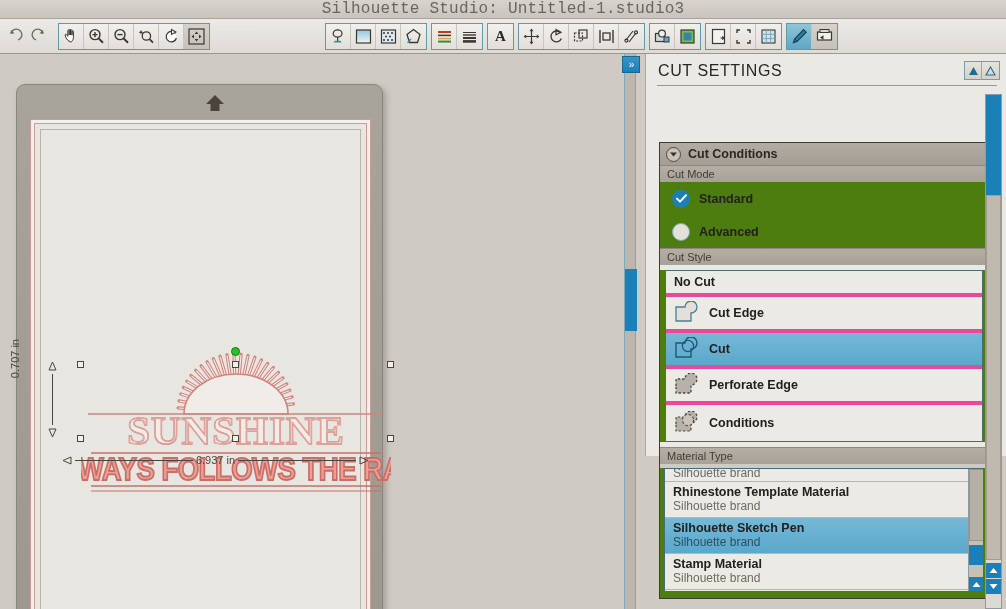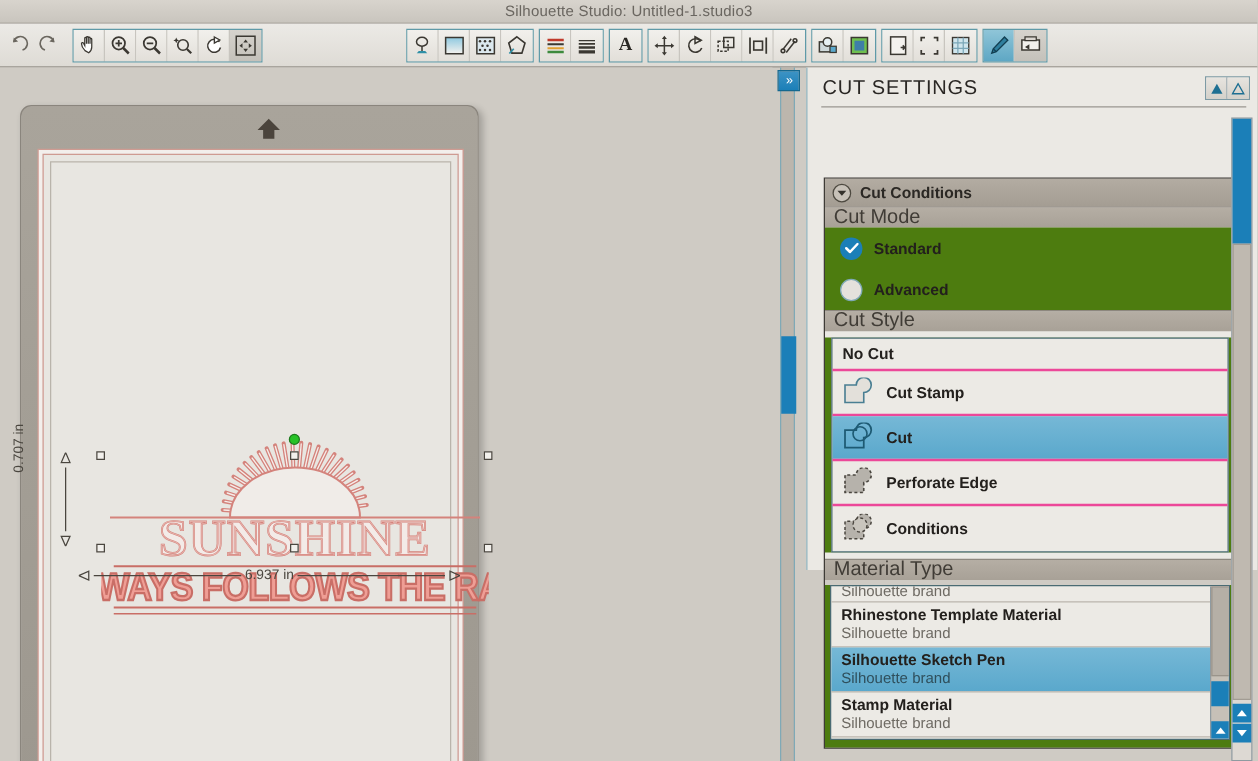--- a/index.html
+++ b/index.html
@@ -12,21 +12,21 @@
   #app { position: relative; width: 1006px; height: 609px; }
 
   
   .titlebar {
     position: absolute; left: 0; top: 0; width: 1006px; height: 19px;
     background: linear-gradient(#d8d4cd, #c9c5be);
     border-bottom: 1px solid #a9a59e;
     display: flex; align-items: center; justify-content: center;
   }
   .titlebar .title {
-    font-size: 12px; color: #6a6660; letter-spacing: .2px;
+    font-size: 16px; color: #6a6660; letter-spacing: .2px; font-family: Liberation Mono, monospace;
   }
 
   
   .toolbar {
     position: absolute; left: 0; top: 19px; width: 1006px; height: 35px;
     background: linear-gradient(#eceae6, #dedbd5);
     border-bottom: 1px solid #9c9890;
     display: flex; align-items: center;
   }
   .tgroup {
@@ -177,39 +177,39 @@
     width: 15px; height: 15px; border-radius: 50%;
     border: 1px solid #4d4940; background: #c7c1b8;
     display: flex; align-items: center; justify-content: center;
   }
   .sec-head .sec-title { font-size: 12.5px; font-weight: bold; color: #2b2824; }
 
   .sub-head {
     height: 17px; background: linear-gradient(#b5aea4,#a8a197);
     display: flex; align-items: center; padding-left: 7px;
     border-top: 1px solid #8d877e;
-    font-size: 16px; color: #403c36;
+    font-size: 11px; color: #403c36;
   }
   .sec-body { background: #4d7c0f; }
 
   .radio-row {
     height: 33px; display: flex; align-items: center; gap: 9px; padding-left: 12px;
   }
   .radio {
     width: 18px; height: 18px; border-radius: 50%;
     display: flex; align-items: center; justify-content: center;
   }
   .radio.on { background: #1b7fb8; color: #fff; }
   .radio.off { background: #e4e1dc; border: 1px solid #7fa9b6; }
   .radio-label { font-size: 12.5px; font-weight: bold; color: #23201d; }
 
   .style-list { border: 1px solid #4a6b73; margin: 5px; background: #eceae5; }
   .style-item {
     height: 36px; display: flex; align-items: center; gap: 9px; padding-left: 8px;
-    border-bottom: 2px solid #ec4899;
+    border-bottom: 4px solid #ec4899;
     font-size: 12.5px; font-weight: bold; color: #23201d;
   }
   .style-item:last-child { border-bottom: none; }
   .style-item.sel { background: linear-gradient(#76b8d6,#5aa8cc); }
   .style-item.nocut { height: 26px; }
 
   .mat-list-wrap {
     position: relative; margin: 4px; border: 1px solid #4a6b73;
     height: 124px; overflow: hidden; background: #eceae5;
   }
@@ -707,21 +707,21 @@
           <div class="style-item nocut">
             <span>No Cut</span>
           </div>
 
           <div class="style-item">
             <span>
               <svg width="26" height="22" viewBox="0 0 26 22">
                   <path d="M2 13 V6 H11 A6 6 0 1 1 17 12 V20 H2 Z" fill="#e3e0da" stroke="#4a7f93" stroke-width="1.3"></path>
                 </svg>
             </span>
-            <span>Cut Stamp</span>
+            <span>Cut Edge</span>
           </div>
 
           <div class="style-item sel">
             <span>
               <svg width="26" height="22" viewBox="0 0 26 22">
                   <path d="M2 13 V6 H11 A6 6 0 1 1 17 12 V20 H2 Z" fill="none" stroke="#1d5a73" stroke-width="1.4"></path>
                   <circle cx="14" cy="9" r="5.6" fill="none" stroke="#1d5a73" stroke-width="1.3"></circle>
                 </svg>
             </span>
             <span>Cut</span>

